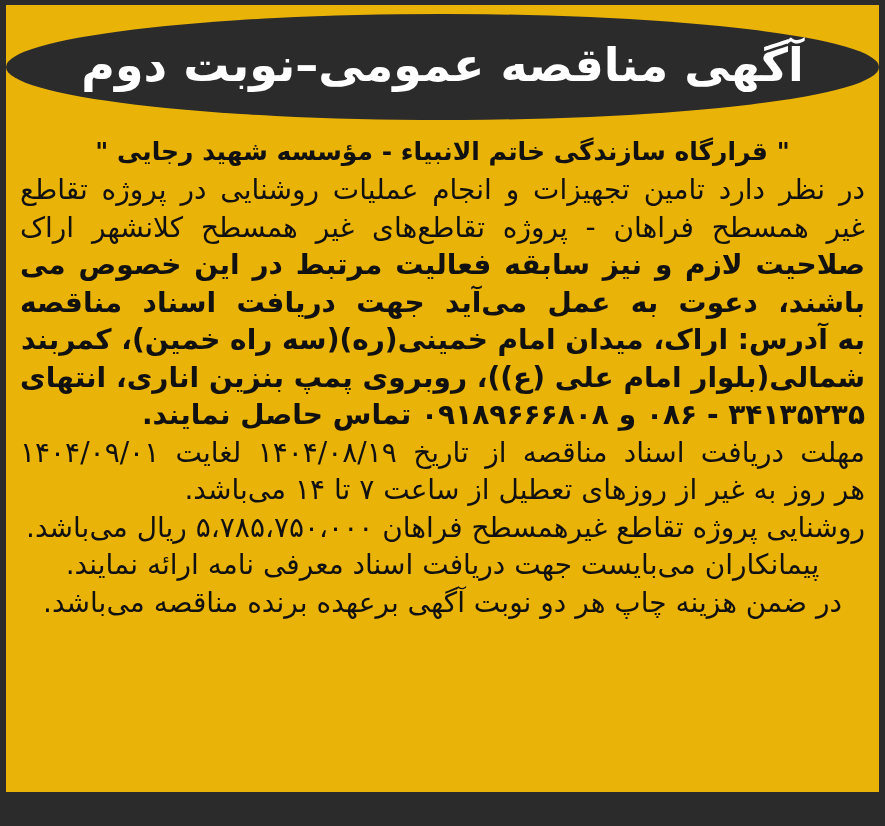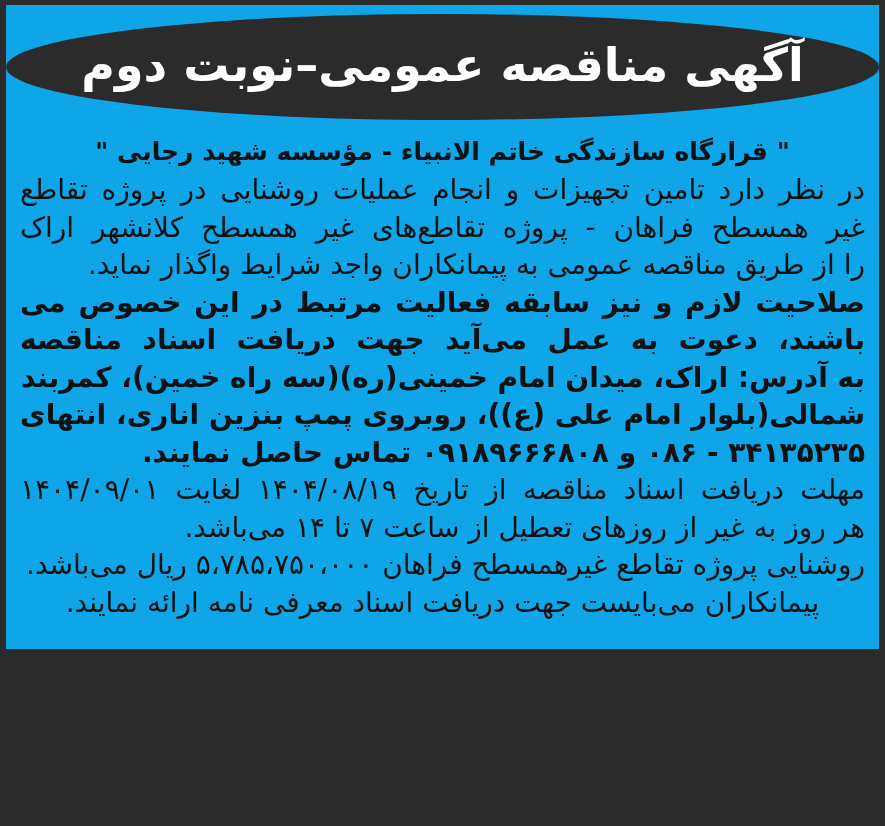--- a/index.html
+++ b/index.html
@@ -1,19 +1,19 @@
 <!DOCTYPE html>
 <html><head>
   <meta charset="utf-8">
   <style>
     html, body { margin: 0; padding: 0; }
     body { width: 885px; height: 826px; background: #2b2b2b; overflow: hidden; }
     .frame {
-      position: absolute; left: 6px; top: 5px; width: 873px; height: 644px;
-      background: #0ea5e9; overflow: hidden;
+      position: absolute; left: 6px; top: 5px; width: 873px; height: 787px;
+      background: #eab308; overflow: hidden;
     }
     .title-ellipse {
       position: absolute; left: 0px; top: 9px; width: 873px; height: 106px;
       background: #2b2b2b; border-radius: 50%;
       display: flex; align-items: center; justify-content: center;
     }
     .title-text {
       color: #ffffff; font-family: "DejaVu Sans", sans-serif; font-weight: bold;
       font-size: 46px; direction: rtl; letter-spacing: 0px; margin-top: -4px;
     }
@@ -39,35 +39,35 @@
   <div class="title-ellipse">
     <div class="title-text">آگهی مناقصه عمومی–نوبت دوم</div>
   </div>
 
   <div class="body-text">
     <div class="sub-title">" قرارگاه سازندگی خاتم الانبیاء - مؤسسه شهید رجایی "</div>
 
     <div>
       <div class="line">در نظر دارد تامین تجهیزات و انجام عملیات روشنایی در پروژه تقاطع</div>
       <div class="line">غیر همسطح فراهان - پروژه تقاطع‌های غیر همسطح کلانشهر اراک</div>
-      <div class="line right">را از طریق مناقصه عمومی به پیمانکاران واجد شرایط واگذار نماید.</div>
     </div>
 
     <div>
       <div class="line bold">صلاحیت لازم و نیز سابقه فعالیت مرتبط در این خصوص می</div>
       <div class="line bold">باشند، دعوت به عمل می‌آید جهت دریافت اسناد مناقصه</div>
       <div class="line bold">به آدرس: اراک، میدان امام خمینی(ره)(سه راه خمین)، کمربندی</div>
       <div class="line bold">شمالی(بلوار امام علی (ع))، روبروی پمپ بنزین اناری، انتهای</div>
       <div class="line bold right">۳۴۱۳۵۲۳۵ - ۰۸۶ و ۰۹۱۸۹۶۶۶۸۰۸ تماس حاصل نمایند.</div>
     </div>
 
     <div>
       <div class="line">مهلت دریافت اسناد مناقصه از تاریخ ۱۴۰۴/۰۸/۱۹ لغایت ۱۴۰۴/۰۹/۰۱</div>
       <div class="line right">هر روز به غیر از روزهای تعطیل از ساعت ۷ تا ۱۴ می‌باشد.</div>
     </div>
 
     <div>
       <div class="line right">روشنایی پروژه تقاطع غیرهمسطح فراهان ۵،۷۸۵،۷۵۰،۰۰۰ ریال می‌باشد.</div>
     </div>
 
     <div class="line center">پیمانکاران می‌بایست جهت دریافت اسناد معرفی نامه ارائه نمایند.</div>
+    <div class="line center">در ضمن هزینه چاپ هر دو نوبت آگهی برعهده برنده مناقصه می‌باشد.</div>
   </div>
 </div>
 
 </body></html>

